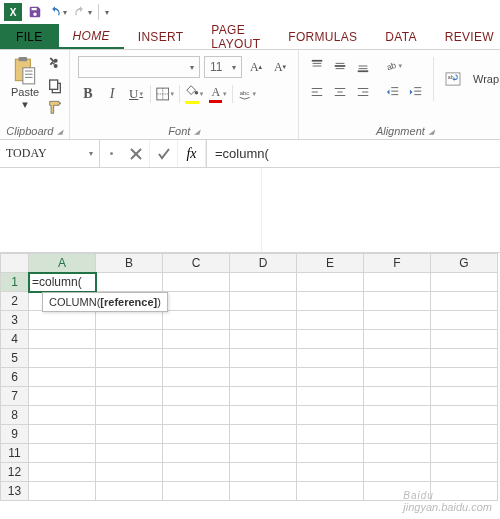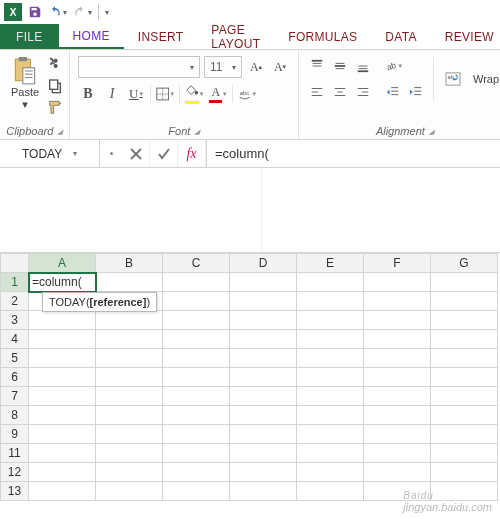--- a/index.html
+++ b/index.html
@@ -8,22 +8,22 @@
   
   .qat { height: 24px; background: #fff; display: flex; align-items: center; padding: 0 4px; gap: 6px; }
   .qat .xl-icon { width: 18px; height: 18px; background: #217346; color: #fff; display: flex; align-items: center; justify-content: center; font-size: 10px; font-weight: bold; }
   .qat svg { width: 14px; height: 14px; fill: #5a5a5a; }
   .qat .sep { width: 1px; height: 16px; background: #ccc; }
   .dd { font-size: 8px; color: #666; }
 
   
   .tabs { height: 26px; display: flex; align-items: stretch; border-bottom: 1px solid #d4d4d4; }
   .tab { padding: 0 14px; display: flex; align-items: center; font-size: 12px; color: #7f1d1d; cursor: pointer; letter-spacing: 0.3px; }
-  .tab.file { background: #217346; color: #e5e5e5; padding: 0 16px; }
-  .tab.active { color: #6d28d9; border-bottom: 2px solid #217346; background: #fff; }
+  .tab.file { background: #217346; color: #000000; padding: 0 16px; }
+  .tab.active { color: #7f1d1d; border-bottom: 2px solid #217346; background: #fff; font-style: italic; }
 
   
   .ribbon { height: 90px; border-bottom: 1px solid #d4d4d4; background: #fdfdfd; display: flex; position: relative; }
   .group { border-right: 1px solid #e3e3e3; padding: 4px 6px 2px 6px; display: flex; flex-direction: column; justify-content: space-between; position: relative; }
   .group-label { text-align: center; font-size: 11px; color: #666; padding-top: 2px; font-style: italic; }
   .group-label::after { content: "◢"; font-size: 7px; color: #999; margin-left: 4px; position: relative; top: -1px; }
   
   
   .clipboard-group { width: 74px; }
   .clip-body { display: flex; gap: 3px; height: 64px; }
@@ -54,24 +54,24 @@
   .align-group { flex: 1; }
   .align-body { display: flex; flex-direction: column; gap: 6px; height: 64px; padding: 2px; }
   .align-body .row { gap: 3px; }
   .wrap-merge { display: flex; flex-direction: column; gap: 4px; }
   .wrap-btn { display: flex; align-items: center; gap: 12px; font-size: 11px; color: #444; padding: 1px 3px; border: 1px solid transparent; }
   .wrap-btn svg { width: 16px; height: 14px; }
   .vsep { width: 1px; height: 44px; background: #e3e3e3; margin: 0 4px; }
 
   
   .fxbar { height: 28px; border-bottom: 1px solid #d4d4d4; display: flex; align-items: stretch; }
-  .namebox { width: 100px; border-right: 1px solid #d4d4d4; display: flex; align-items: center; padding: 0 22px; justify-content: space-between; font-size: 12px; color: #333; }
+  .namebox { width: 100px; border-right: 1px solid #d4d4d4; display: flex; align-items: center; padding: 0 6px; justify-content: space-between; font-size: 12px; color: #333; font-family: Liberation Serif, serif; }
   .namebox .dd2 { font-size: 8px; color: #777; }
   .fx-btns { display: flex; align-items: center; border-right: 1px solid #d4d4d4; }
-  .fx-btn { width: 28px; height: 100%; display: flex; align-items: center; justify-content: center; color: #be185d; font-style: italic; font-family: "Times New Roman", serif; font-size: 14px; border-right: 1px solid #eee; }
+  .fx-btn { width: 28px; height: 100%; display: flex; align-items: center; justify-content: center; color: #000000; font-style: italic; font-family: "Times New Roman", serif; font-size: 14px; border-right: 1px solid #eee; }
   .fx-btn svg { width: 14px; height: 14px; fill: #777; stroke: #777; }
   .formula-input { flex: 1; padding: 0 8px; display: flex; align-items: center; font-size: 13px; color: #333; font-family: Arial, sans-serif; }
   .fx-expand { height: 85px; border-bottom: 1px solid #d4d4d4; background: #fff; display:flex; }
   .fx-expand .spacer { width: 262px; border-right: 1px solid #eee; }
   .fx-expand .area { flex:1; }
 
   
   .grid { position: relative; user-select: none; }
   table { border-collapse: collapse; table-layout: fixed; }
   th, td { border: 1px solid #d4d4d4; background: #fff; font-weight: normal; color: #333; font-size: 12px; text-align: center; height: 19px; }
@@ -477,20 +477,20 @@
           <td></td>
           <td></td>
           <td></td>
           <td></td>
           <td></td>
         </tr>
   </tbody>
     </table>
 
   <div class="tooltip">
-    <span>TODAY(</span><span class="arg">[reference]</span><span>)</span>
+    <span>COLUMN(</span><span class="arg">[reference]</span><span>)</span>
   </div>
 </div>
 
 <div class="wm">
   <div class="bd">Baidu</div>
   <div>jingyan.baidu.com</div>
 </div>
 
 </body></html>

